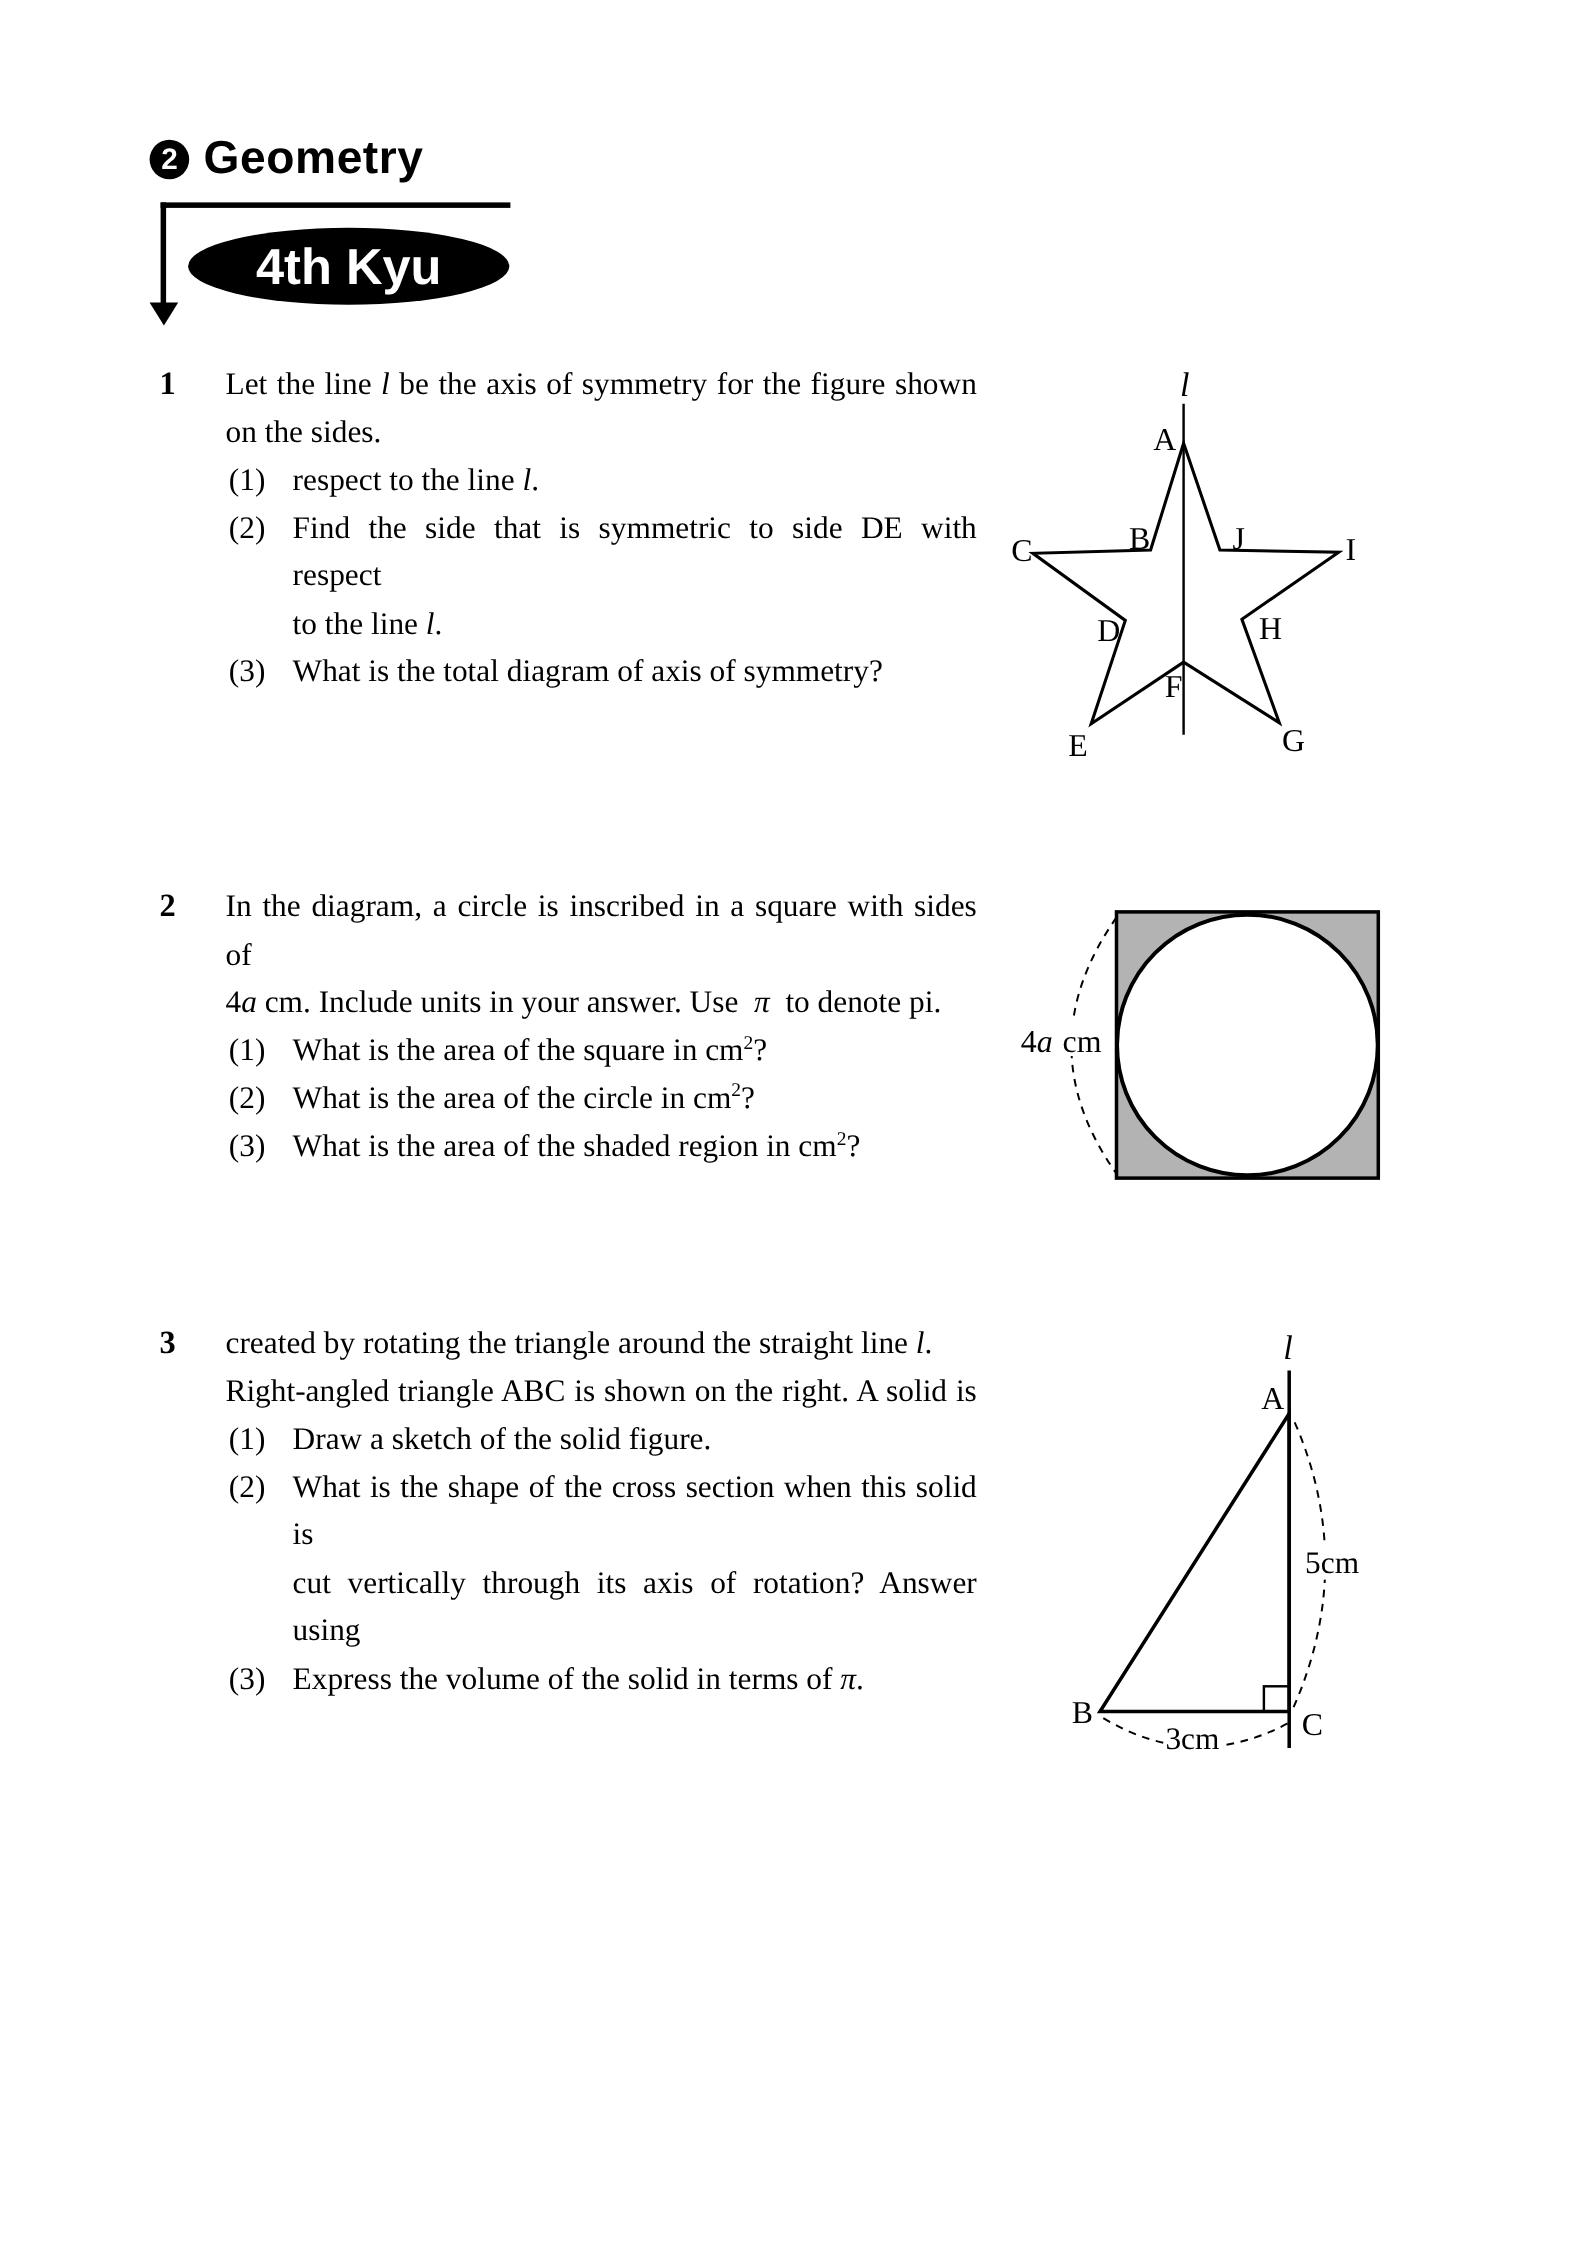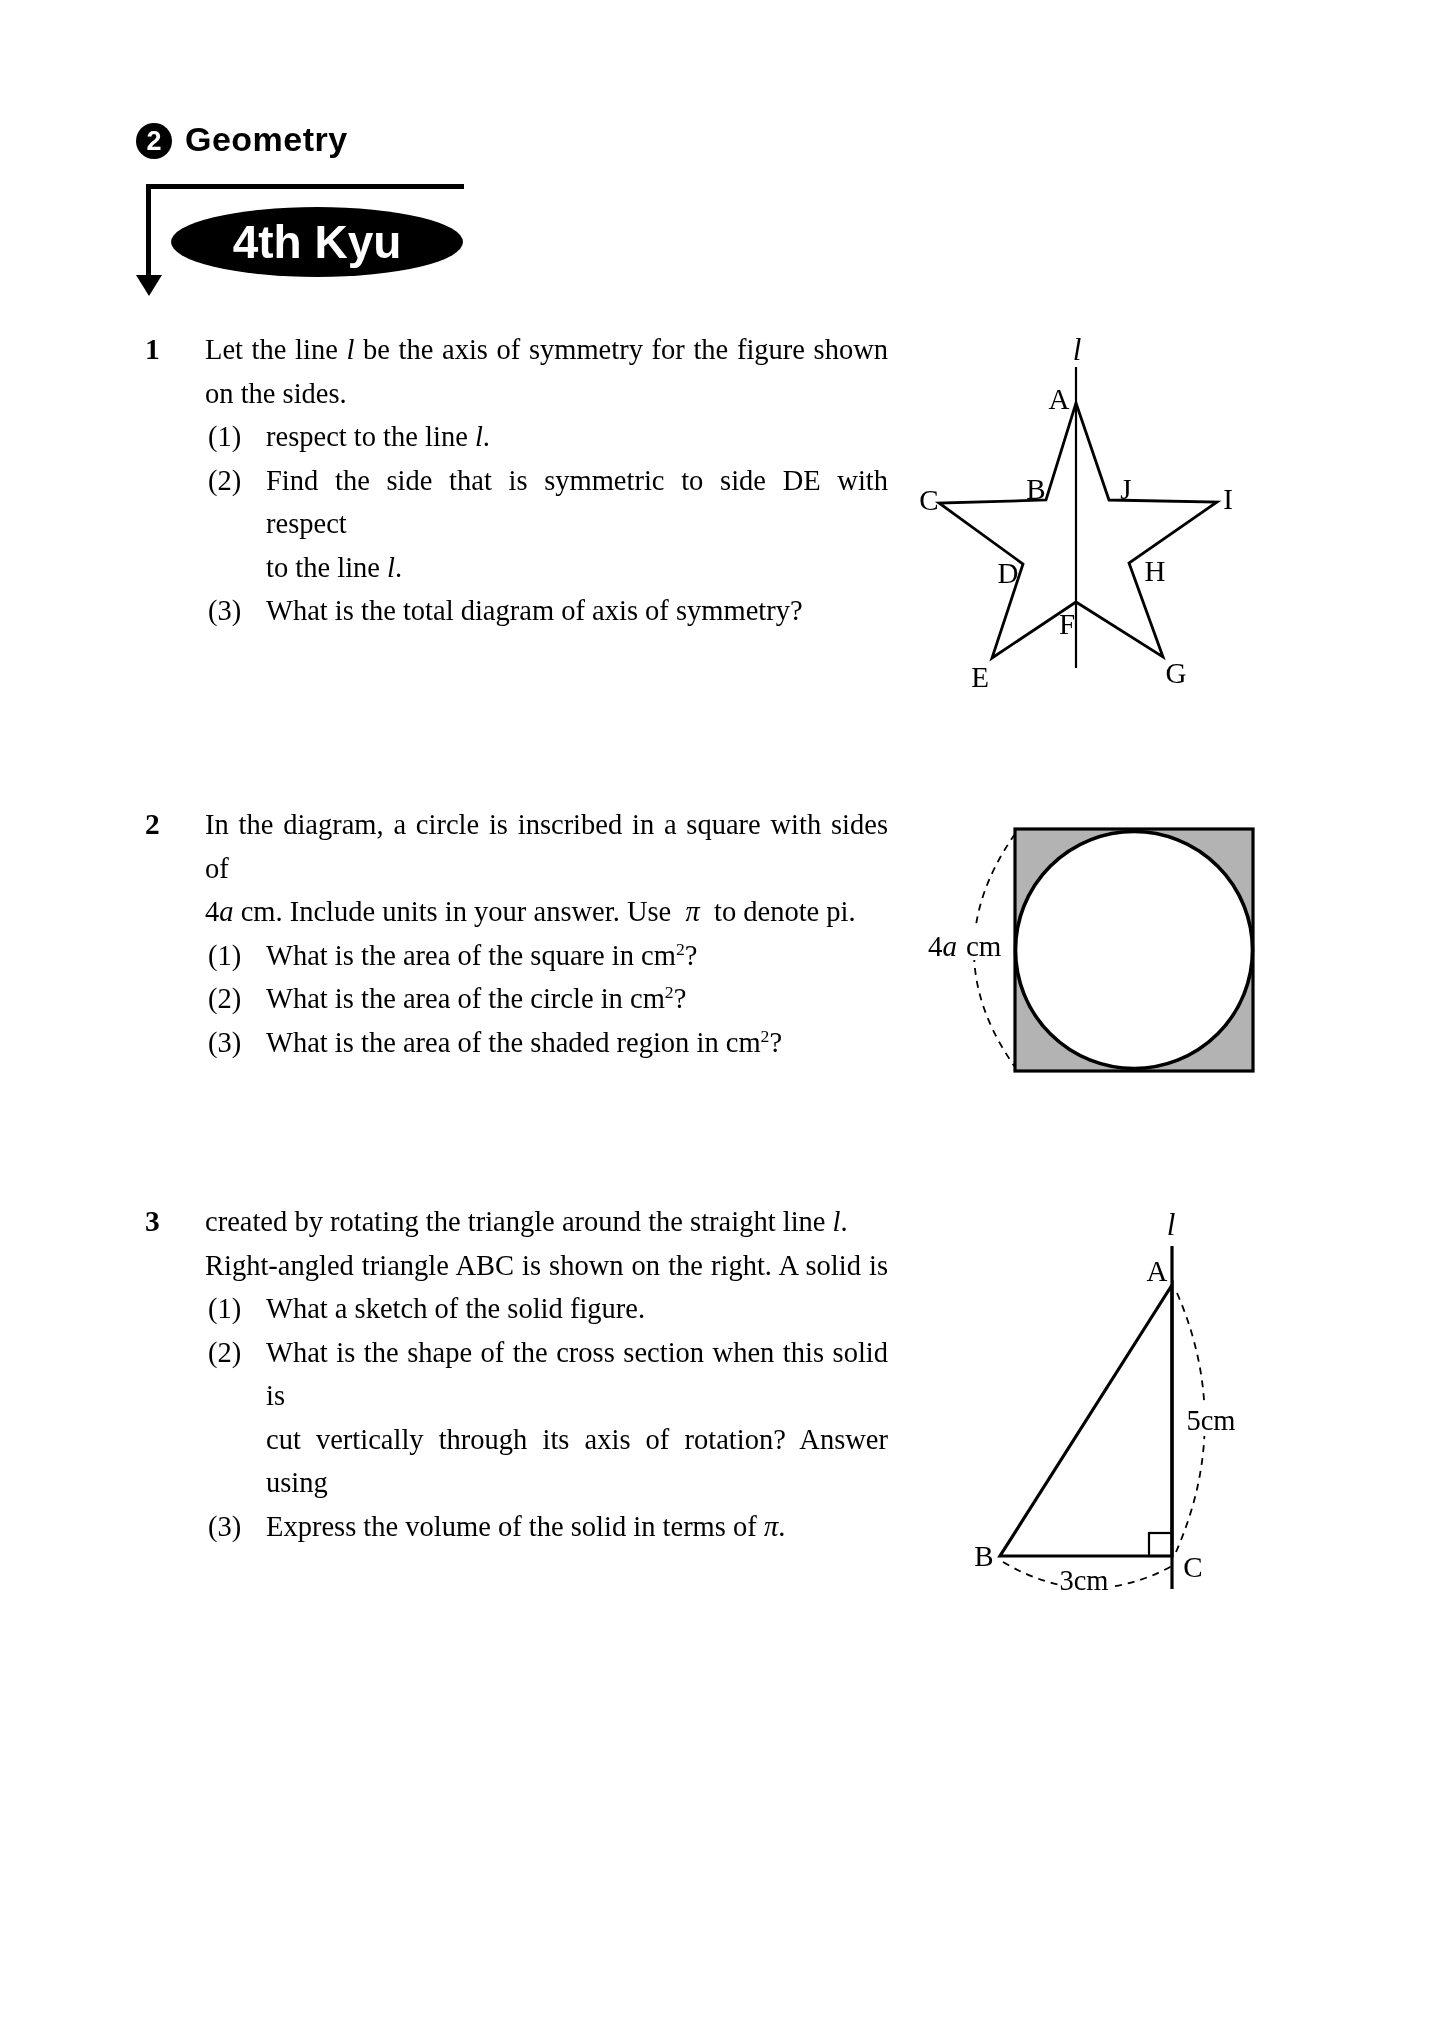--- a/index.html
+++ b/index.html
@@ -10,21 +10,21 @@
   .abs{position:absolute;}
 
   
   .title-row{left:136px;top:122px;display:flex;align-items:center;gap:13px;}
   .num-circle{
     width:36px;height:36px;border-radius:50%;background:#000;color:#fff;
     font-family:"Liberation Sans",sans-serif;font-weight:bold;font-size:27px;
     display:flex;align-items:center;justify-content:center;line-height:1;
   }
   .title-text{
-    font-family:"Liberation Sans",sans-serif;font-weight:bold;font-size:34px;
+    font-family:"Liberation Sans",sans-serif;font-weight:bold;font-size:42px;
     letter-spacing:0.5px;line-height:1;padding-bottom:4px;
   }
   .hline{left:146px;top:184px;width:318px;height:5px;background:#000;}
   .vline{left:146px;top:184px;width:5px;height:93px;background:#000;}
   .arrow-head{
     left:136px;top:275px;width:0;height:0;
     border-left:13px solid transparent;border-right:13px solid transparent;
     border-top:21px solid #000;
   }
   .kyu-badge{
@@ -120,21 +120,21 @@
   <text x="928" y="956" font-size="29">
     <tspan>4</tspan><tspan font-style="italic">a</tspan><tspan dx="9">cm</tspan>
   </text>
 </svg>
 
 <div class="prob" style="top:1200px;">
   <div class="pnum">3</div>
   <div class="ln">created by rotating the triangle around the straight line <i>l</i>.</div>
   <div class="ln j">Right-angled triangle ABC is shown on the right. A solid is</div>
   <div class="ln sub">
-    <span class="mk">(1)</span><span>What a sketch of the solid figure.</span>
+    <span class="mk">(1)</span><span>Draw a sketch of the solid figure.</span>
   </div>
   <div class="ln sub j">
     <span class="mk">(2)</span><span>What is the shape of the cross section when this solid is</span>
   </div>
   <div class="ln sub j">cut vertically through its axis of rotation? Answer using</div>
   <div class="ln sub">
     <span class="mk">(3)</span><span>Express the volume of the solid in terms of <i>π</i>.</span>
   </div>
 </div>
 

